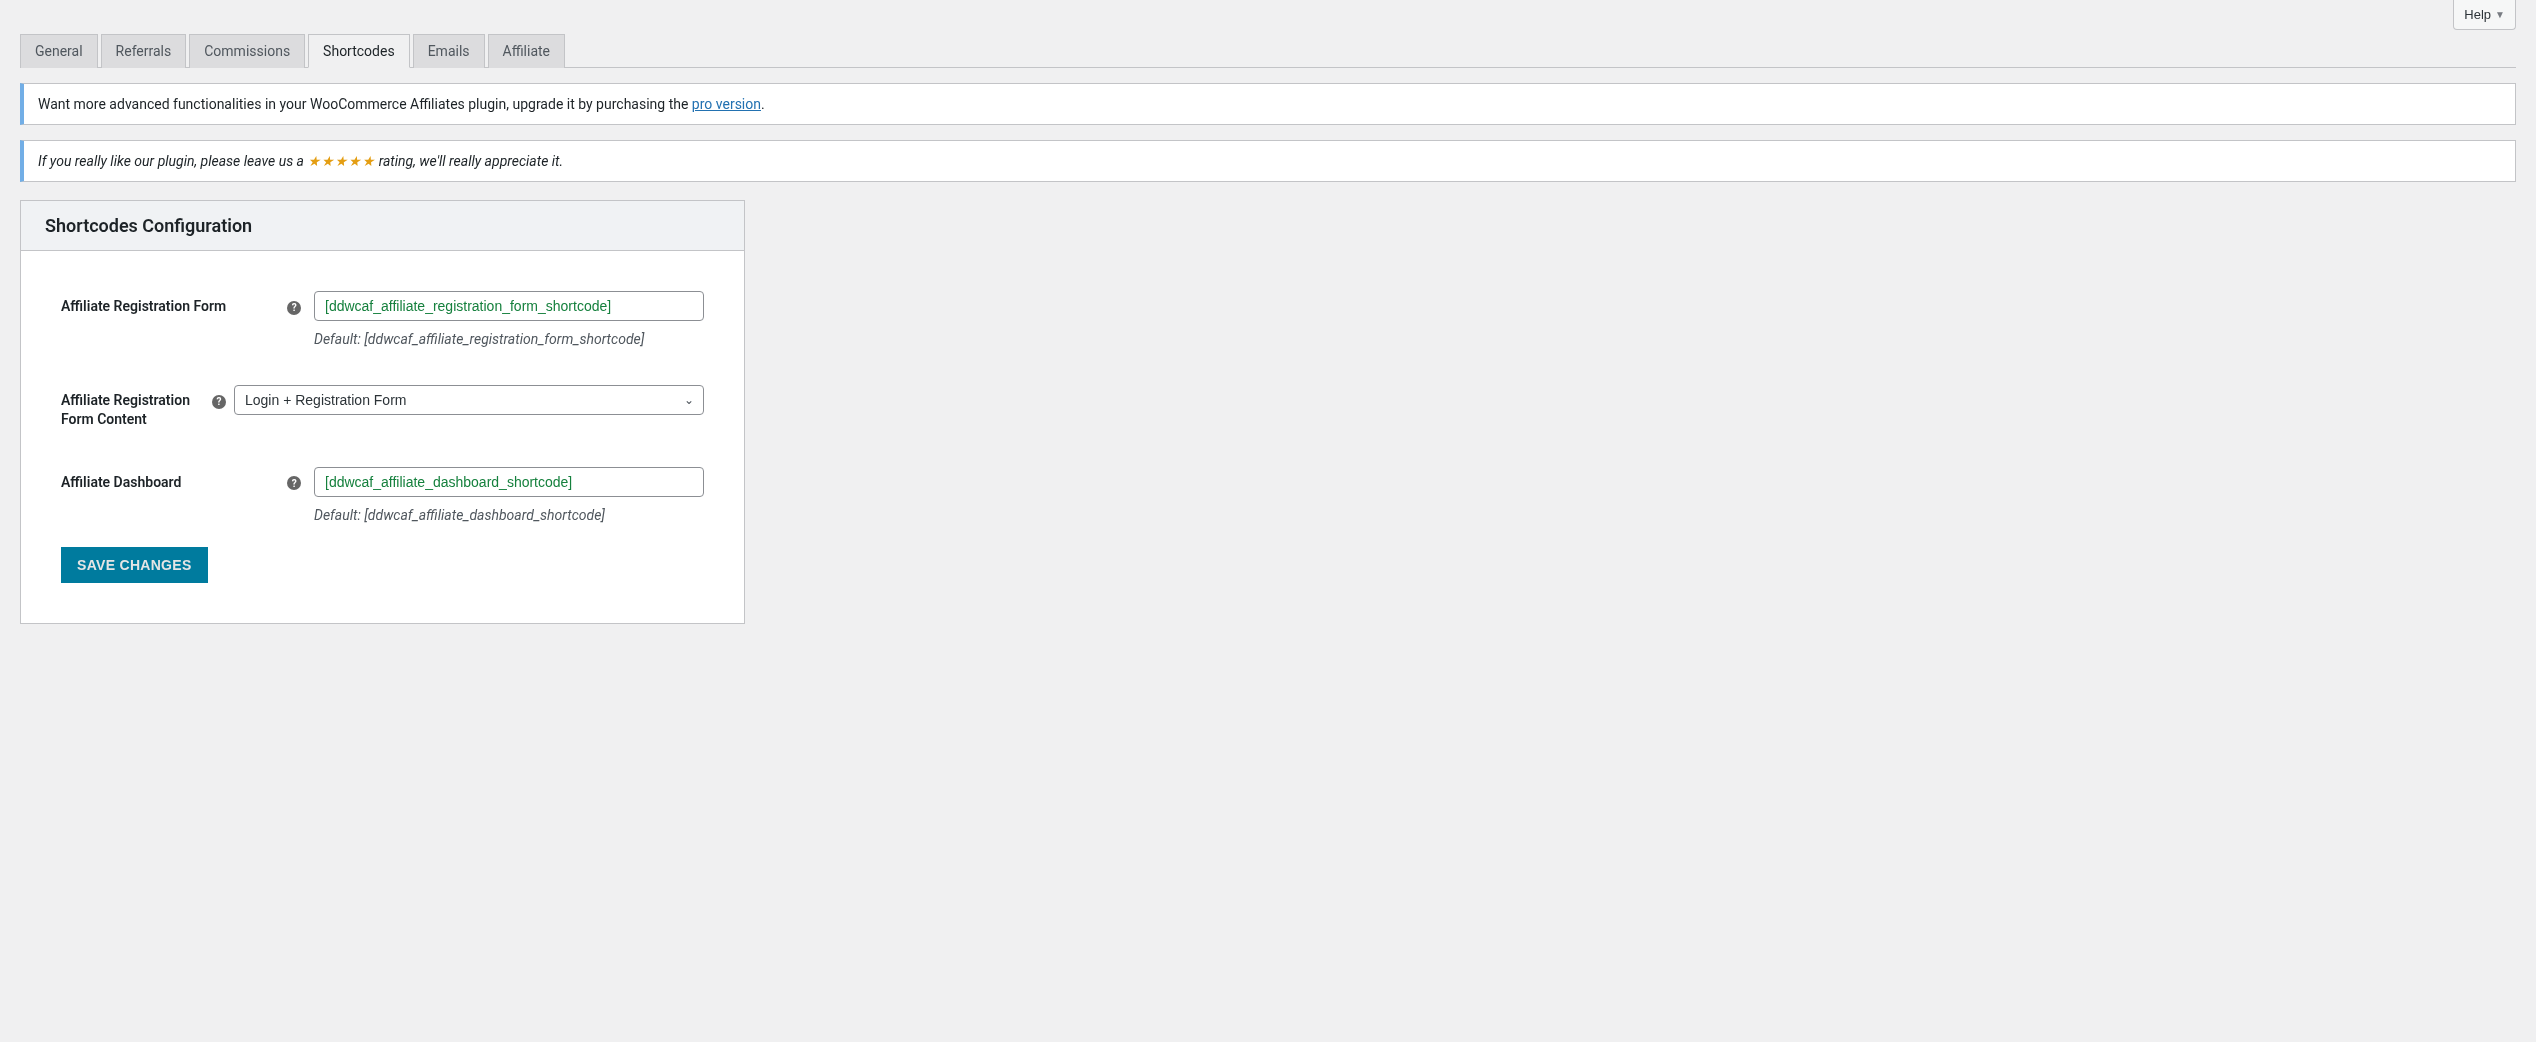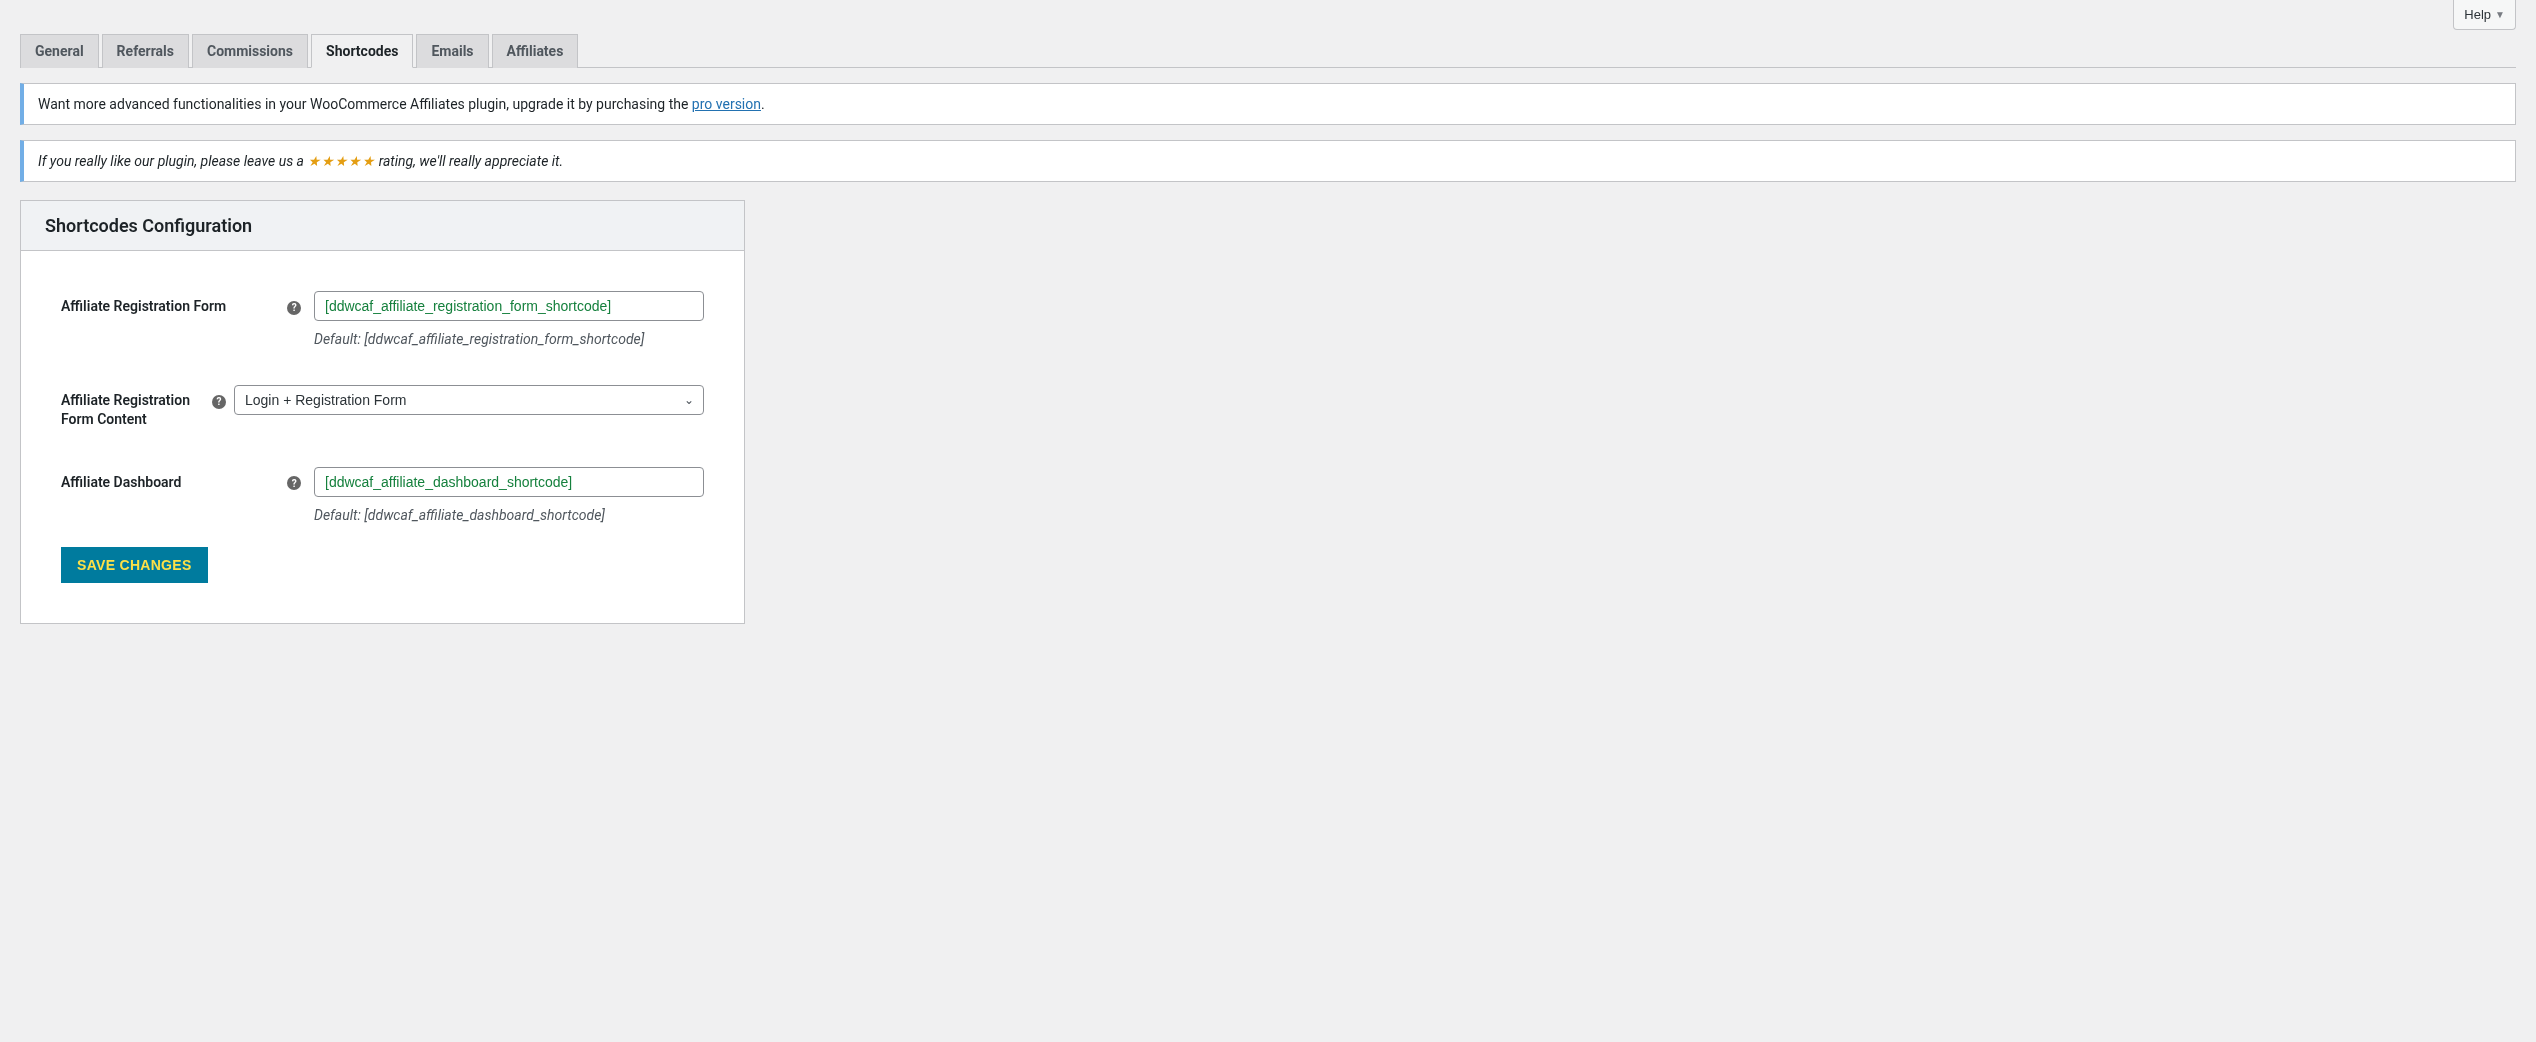--- a/index.html
+++ b/index.html
@@ -38,21 +38,21 @@
     border-bottom: 1px solid #c3c4c7;
     margin-top: 4px;
   }
   .nav-tab {
     background: #dcdcde;
     border: 1px solid #c3c4c7;
     border-bottom: none;
     margin: 0 3px -1px 0;
     padding: 8px 14px;
     font-size: 14px;
-    font-weight: 700;
+    font-weight: 400;
     color: #50575e;
     cursor: pointer;
   }
   .nav-tab.active {
     background: #f0f0f1;
     color: #1d2327;
     border-bottom: 1px solid #f0f0f1;
   }
 
   .notice {
@@ -137,21 +137,21 @@
     pointer-events: none; color:#50575e; font-size:12px;
   }
   .default-text {
     margin-top: 10px;
     font-style: italic;
     color: #50575e;
     font-size: 14px;
   }
   .save-btn {
     background: #007b9e;
-    color: #fde047;
+    color: #e5e5e5;
     border: none;
     padding: 10px 16px;
     font-size: 14px;
     font-weight: 600;
     letter-spacing: .3px;
     cursor: pointer;
     text-transform: uppercase;
   }
 </style>
 </head>
@@ -163,21 +163,21 @@
     <span class="tri">▼</span>
   </button>
 </div>
 
 <div class="nav-tabs">
   <div class="nav-tab">General</div>
   <div class="nav-tab">Referrals</div>
   <div class="nav-tab">Commissions</div>
   <div class="nav-tab active">Shortcodes</div>
   <div class="nav-tab">Emails</div>
-  <div class="nav-tab">Affiliates</div>
+  <div class="nav-tab">Affiliate</div>
 </div>
 
 <div class="notice">
   <span>Want more advanced functionalities in your WooCommerce Affiliates plugin, upgrade it by purchasing the</span>
   <a href="#">pro version</a><span>.</span>
 </div>
 
 <div class="notice rating">
   <em>
     <span>If you really like our plugin, please leave us a</span>

